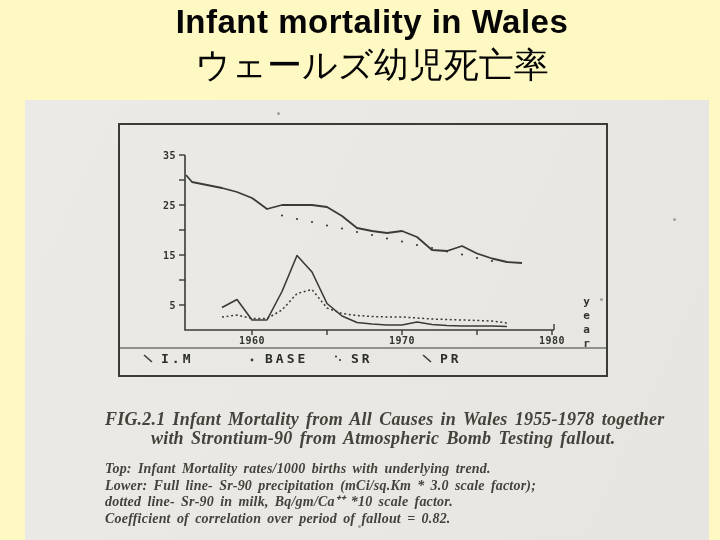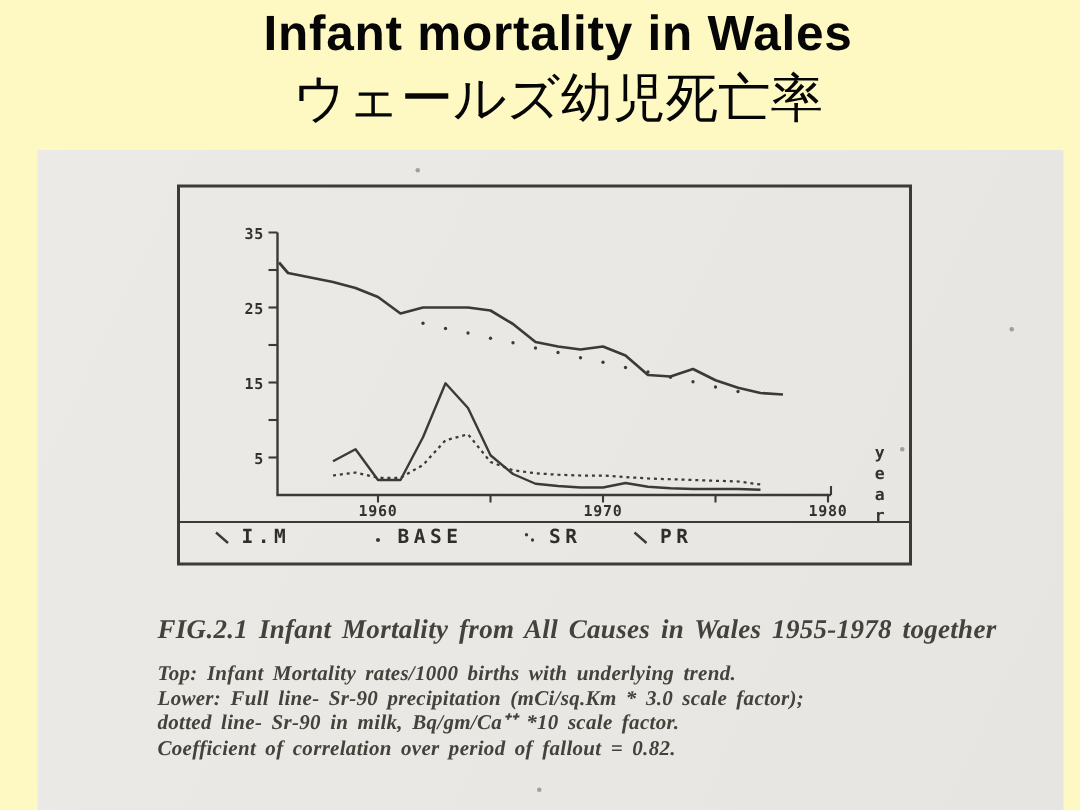--- a/index.html
+++ b/index.html
@@ -109,21 +109,21 @@
           <span>I.M</span>
         </div>
         <div class="legend-item" style="left:126px">
           <span class="lg-marker">
             <svg width="13" height="11">
                 <circle cx="6" cy="7" r="1.4" fill="#3a3a36"></circle>
               </svg>
           </span>
           <span>BASE</span>
         </div>
-        <div class="legend-item" style="left:227px">
+        <div class="legend-item" style="left:212px">
           <span class="lg-marker">
             <svg width="13" height="11">
                 <circle cx="4" cy="3.5" r="1.1" fill="#3a3a36"></circle>
                 <circle cx="8" cy="7" r="1.1" fill="#3a3a36"></circle>
               </svg>
           </span>
           <span>SR</span>
         </div>
         <div class="legend-item" style="left:301px">
           <span class="lg-marker">
@@ -132,20 +132,21 @@
               </svg>
           </span>
           <span>PR</span>
         </div>
       </div>
     </div>
 
     <div class="caption">
       <div class="figcap">
         <div>FIG.2.1  Infant Mortality from All Causes in Wales 1955-1978 together</div>
+        <div class="indent">with Strontium-90 from Atmospheric Bomb Testing fallout.</div>
       </div>
       <div class="notes">
         <div>Top:  Infant Mortality rates/1000 births with underlying trend.</div>
         <div>Lower:  Full line- Sr-90 precipitation (mCi/sq.Km * 3.0 scale factor);</div>
         <div>dotted line- Sr-90 in milk, Bq/gm/Ca⁺⁺ *10 scale factor.</div>
         <div>Coefficient of correlation over period of fallout = 0.82.</div>
       </div>
     </div>
 
   </div>

